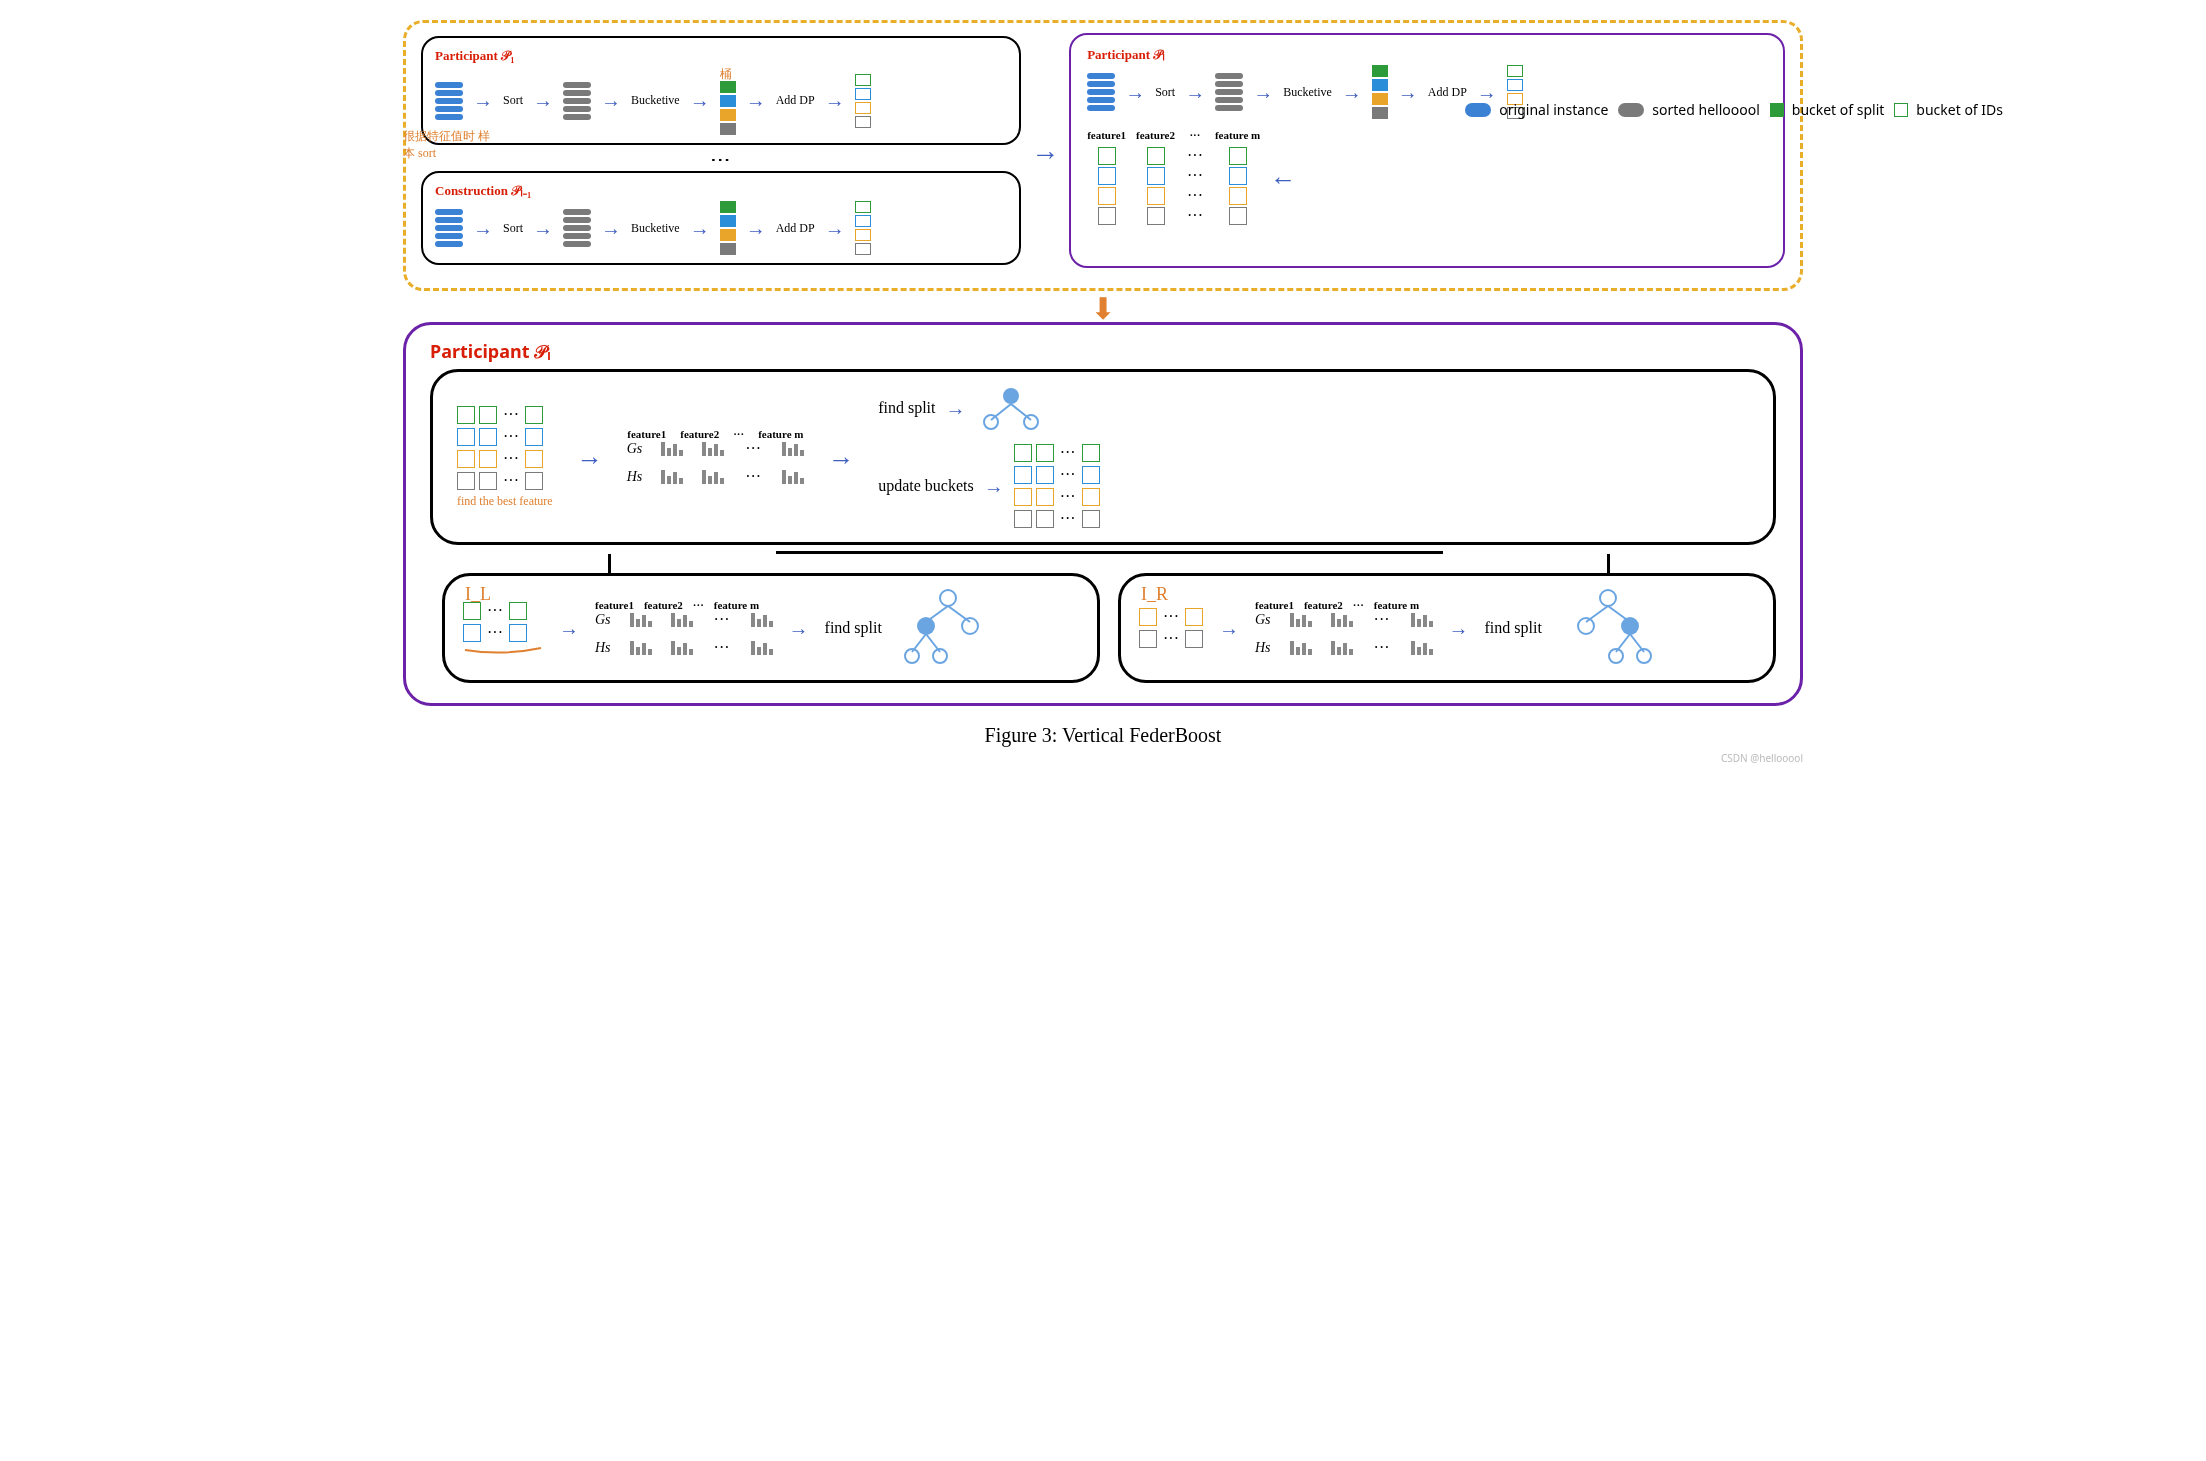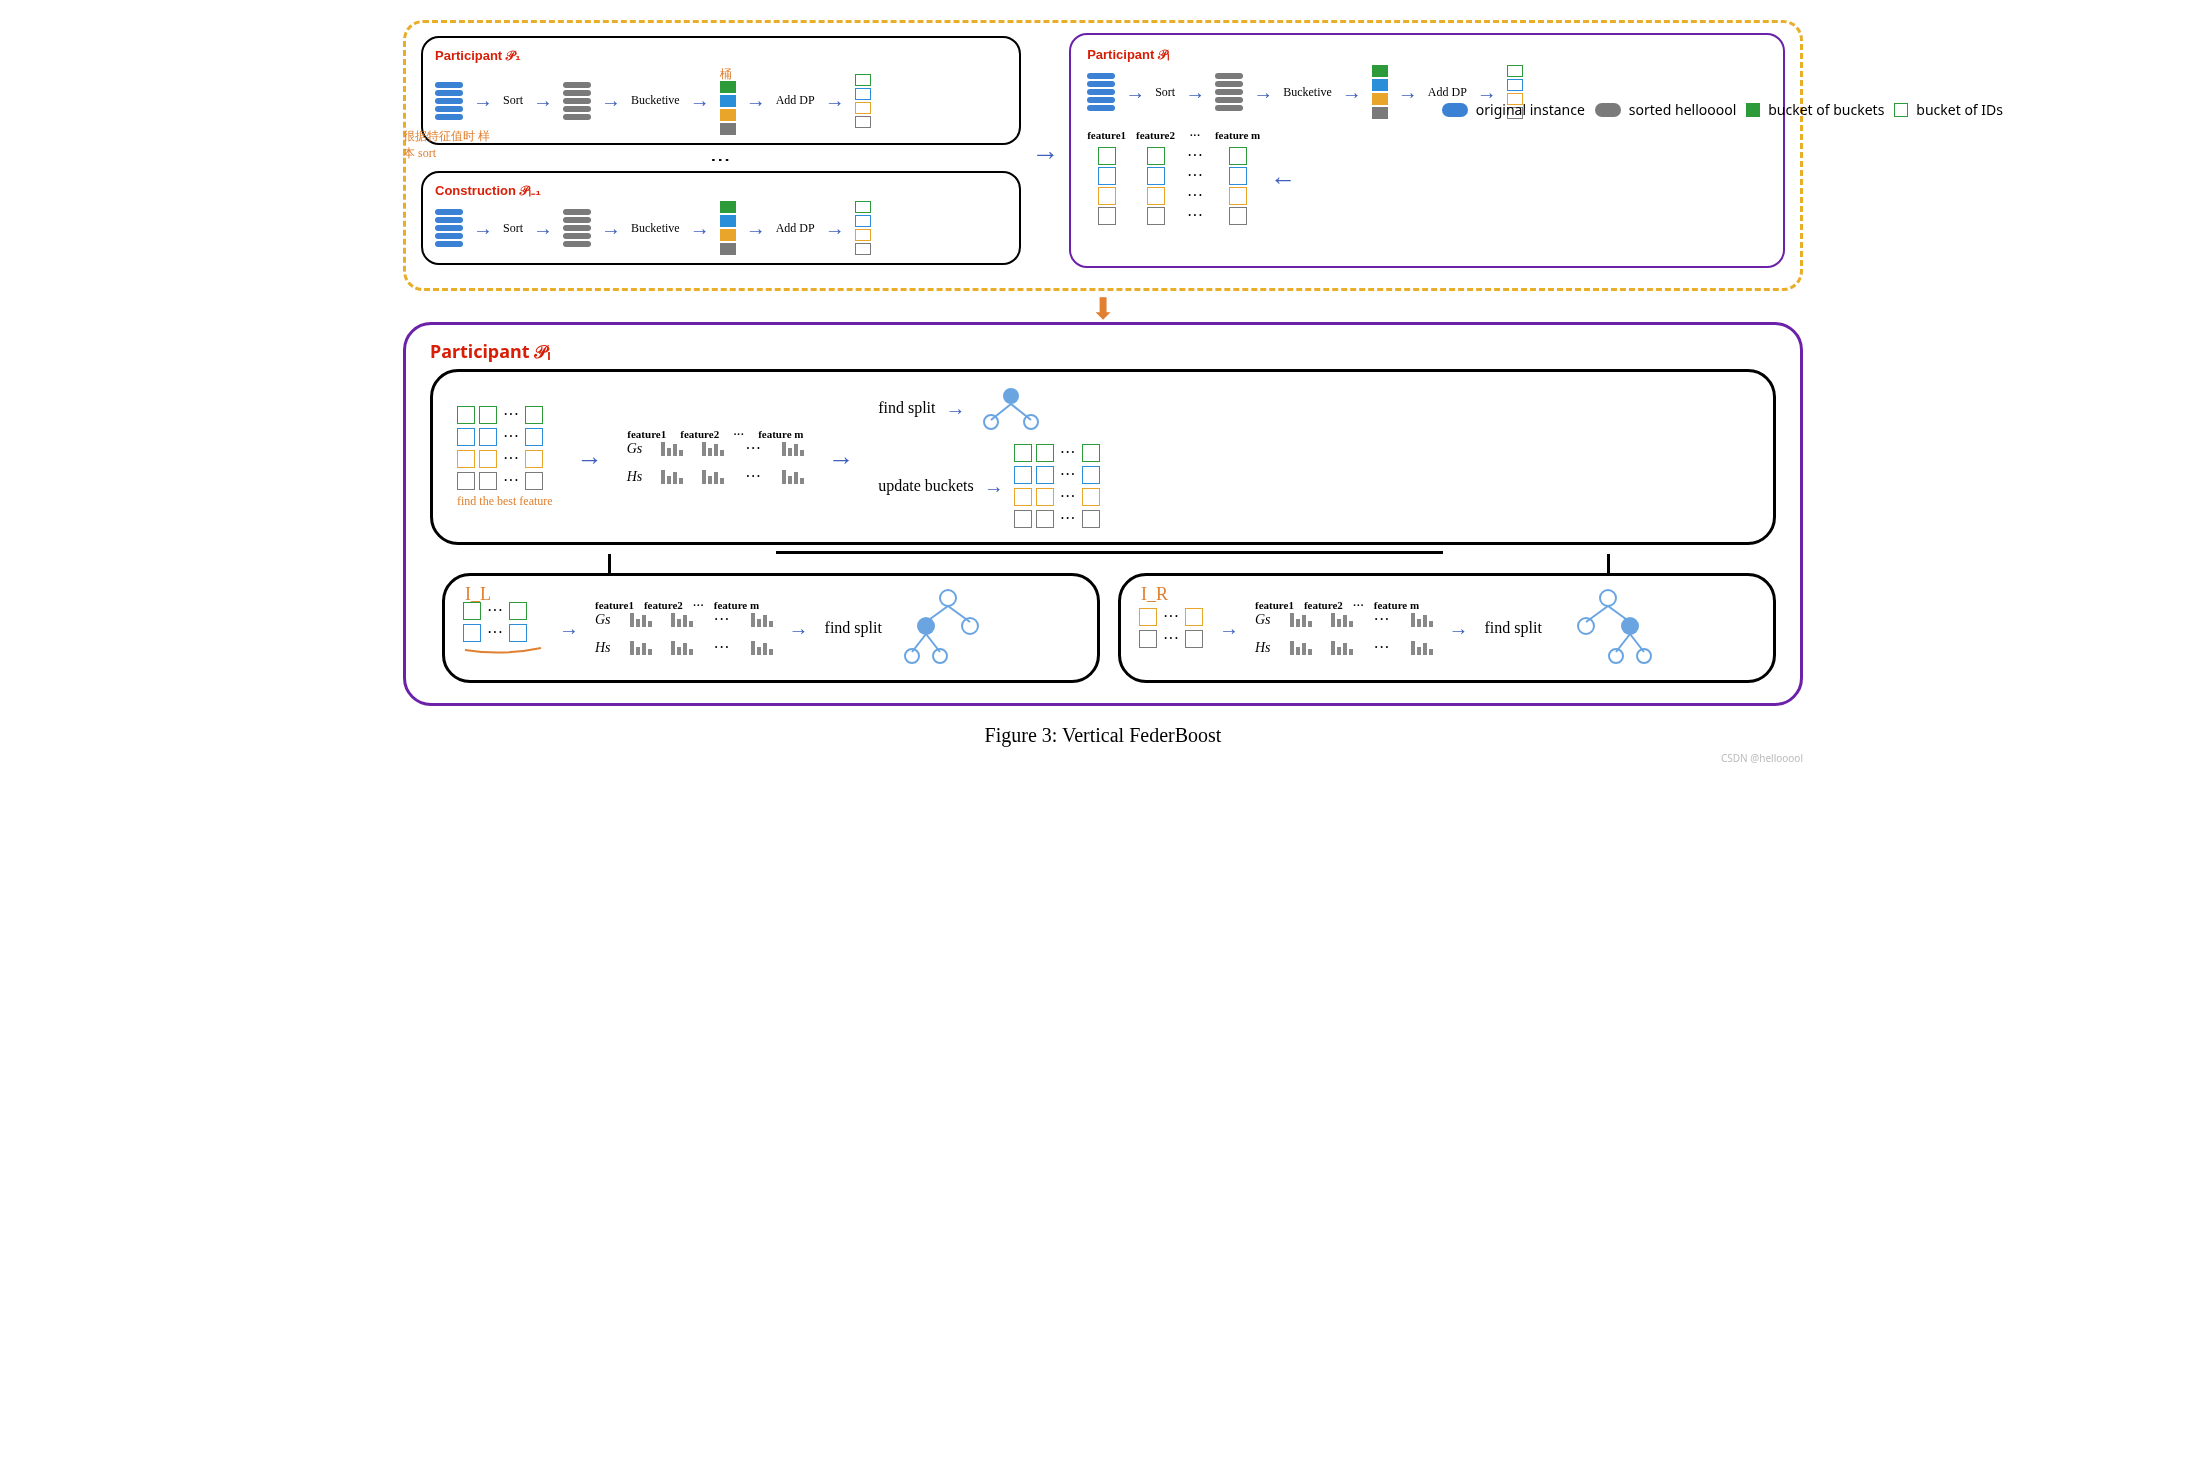--- a/index.html
+++ b/index.html
@@ -8,21 +8,21 @@
 
 
 .top-wrapper { position: relative; }
 .top-panel { border: 3px dashed #e8ae2a; border-radius: 20px; padding: 10px 15px 20px 15px; }
 .top-title { text-align: center; font-weight: bold; font-size: 22px; margin-bottom: 6px; }
 .top-columns { display: flex; gap: 10px; }
 .left-col { flex: 0 0 44%; display: flex; flex-direction: column; align-items: center; }
 .right-col { flex: 1; }
 .vdots { font-size: 20px; line-height: 6px; padding: 2px 0; letter-spacing: -4px; writing-mode: vertical-rl; }
 .p-box { border: 2px solid #000; border-radius: 18px; padding: 8px 12px; width: 100%; margin: 3px 0; }
-.p-label { color: #d81e06; font-weight: bold; font-size: 13px; font-family: Liberation Sans, sans-serif; }
+.p-label { color: #d81e06; font-weight: bold; font-size: 13px; font-family: Liberation Serif, serif; }
 
 .flow { display: flex; align-items: center; gap: 10px; margin-top: 2px; }
 .flow-block { display: flex; flex-direction: column; align-items: center; gap: 1px; }
 .flow-label { font-size: 12px; }
 
 .blue-bar { width: 28px; height: 6px; background: #3b82d4; border-radius: 3px; }
 .gray-bar { width: 28px; height: 6px; background: #7a7a7a; border-radius: 3px; }
 .stack5 { display: flex; flex-direction: column; gap: 2px; }
 
 .bucket-stack { display: flex; flex-direction: column; gap: 2px; }
@@ -277,21 +277,21 @@
   <div class="legend-row">
           <div class="leg-shape leg-blue"></div>
           <span>original instance</span>
         </div>
   <div class="legend-row">
           <div class="leg-shape leg-gray"></div>
           <span>sorted hellooool</span>
         </div>
   <div class="legend-row">
           <div class="leg-sq-green"></div>
-          <span>bucket of buckets</span>
+          <span>bucket of split</span>
         </div>
   <div class="legend-row">
           <div class="leg-sq-out"></div>
           <span>bucket of IDs</span>
         </div>
 </div>
 </div>
 
 <div class="big-down-arrow">⬇</div>
 

